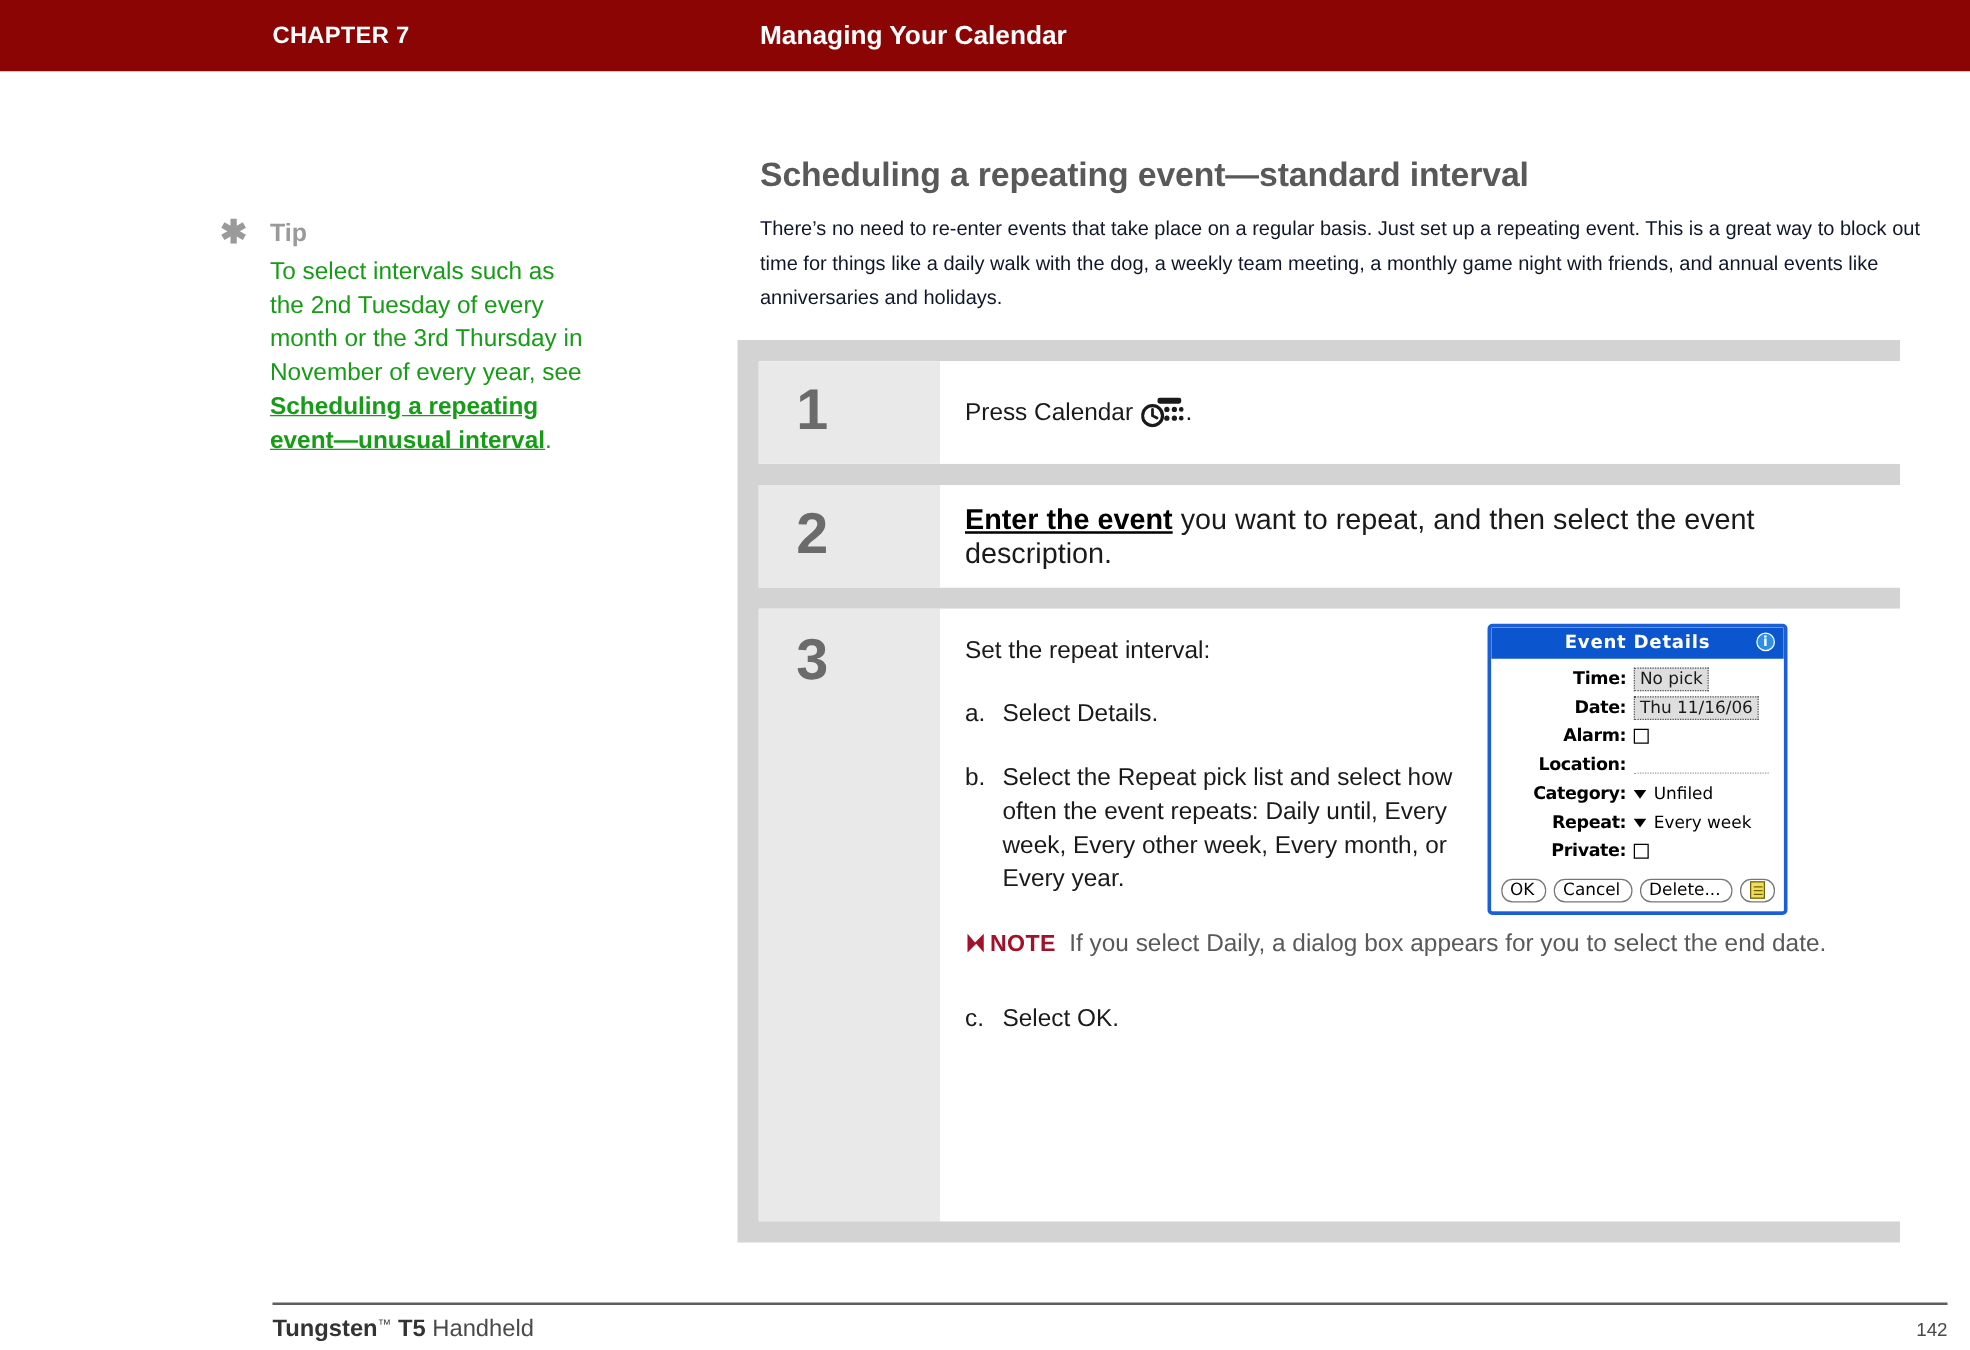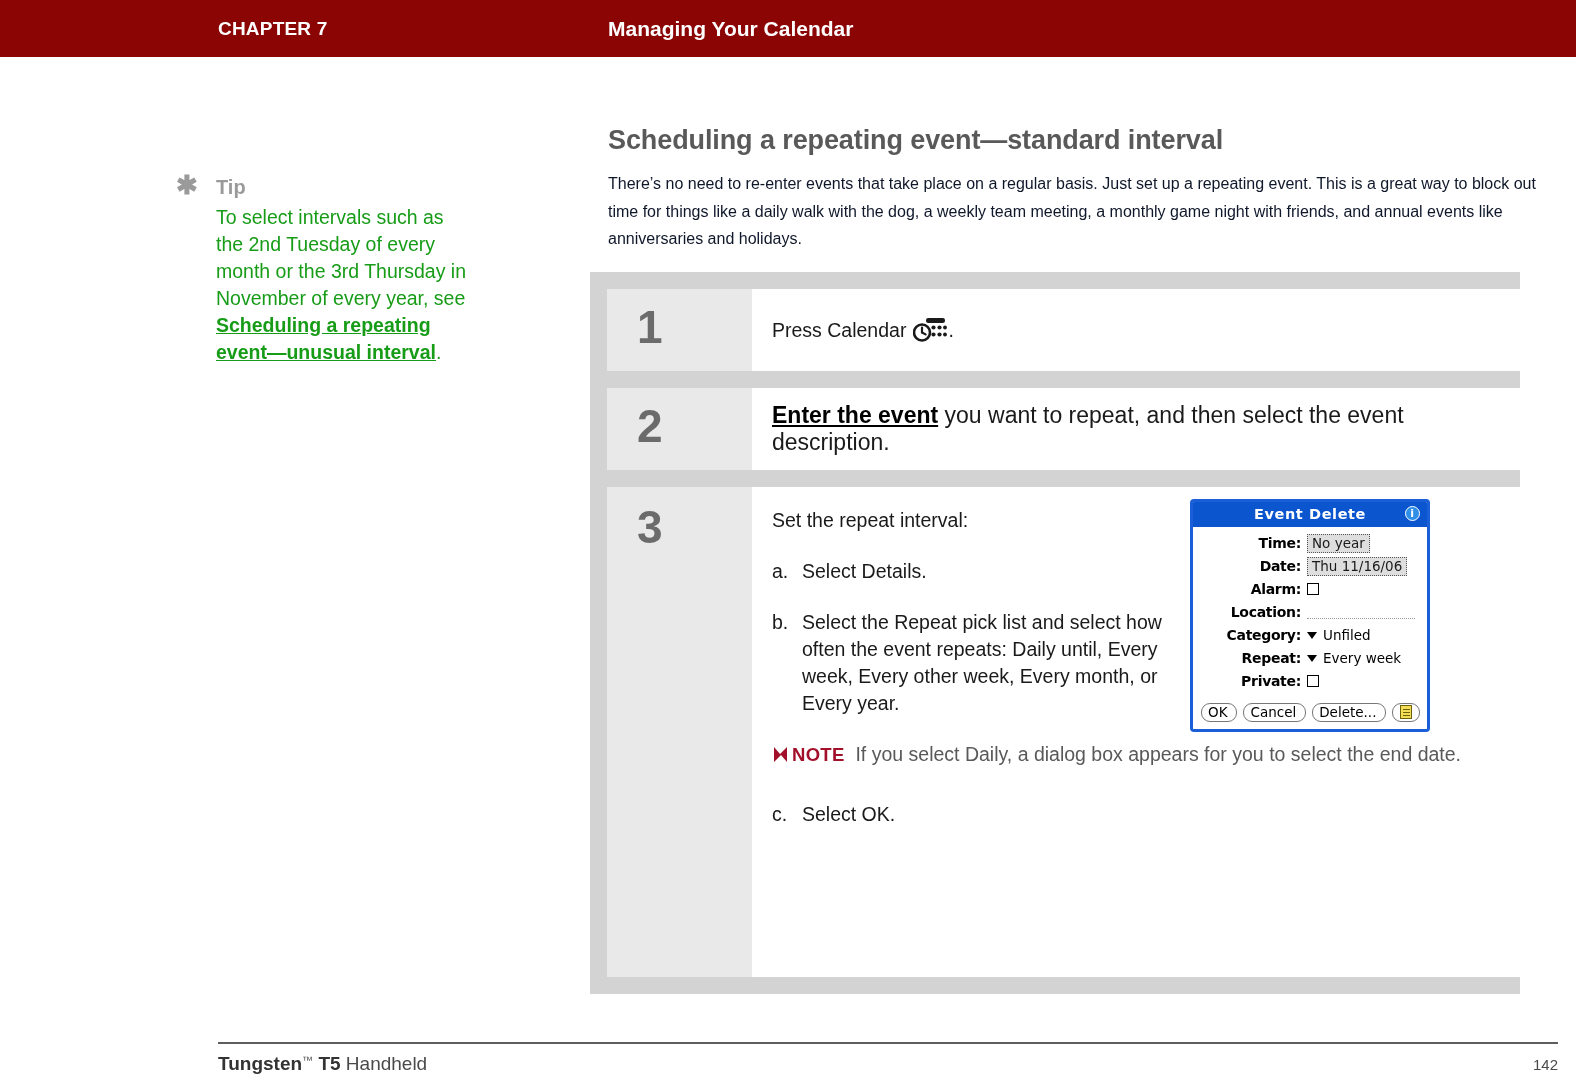--- a/index.html
+++ b/index.html
@@ -440,28 +440,28 @@
             <span class="txt">Select Details.</span>
           </div>
           <div class="s3-item">
             <span class="mark">b.</span>
             <span class="txt">Select the Repeat pick list and select how often the event repeats: Daily until, Every week, Every other week, Every month, or Every year.</span>
           </div>
         </div>
 
         <div class="pda-dialog">
           <div class="pda-title">
-            <span>Event Delete</span>
+            <span>Event Details</span>
             <span class="pda-info">i</span>
           </div>
           <div class="pda-rows">
 
             <div class="pda-row">
               <span class="pda-lbl">Time:</span>
-              <span class="pda-box">No year</span>
+              <span class="pda-box">No pick</span>
             </div>
 
             <div class="pda-row">
               <span class="pda-lbl">Date:</span>
               <span class="pda-box">Thu 11/16/06</span>
             </div>
 
             <div class="pda-row">
               <span class="pda-lbl">Alarm:</span>
               <span class="pda-check"></span>

